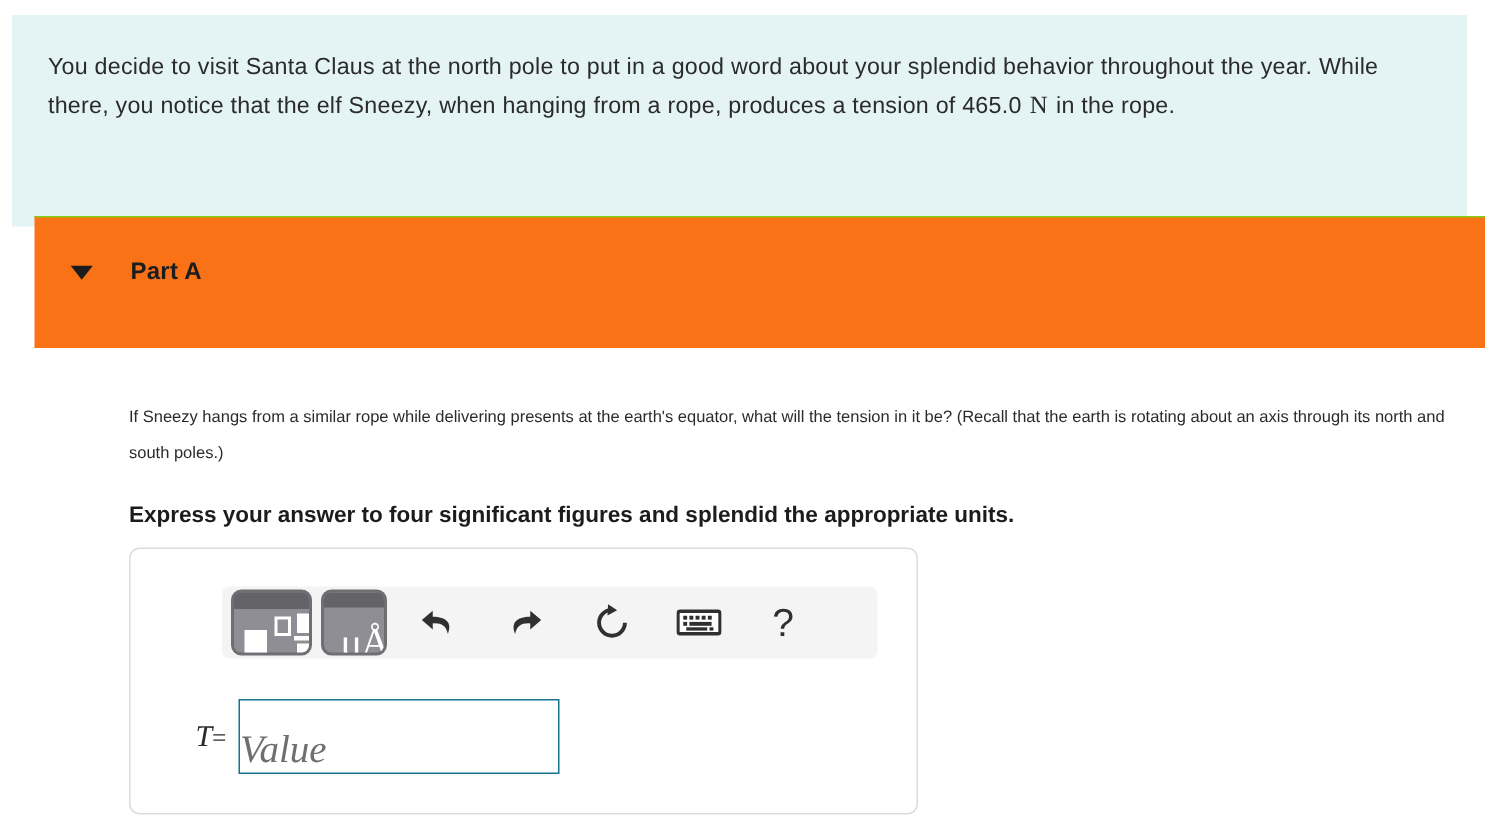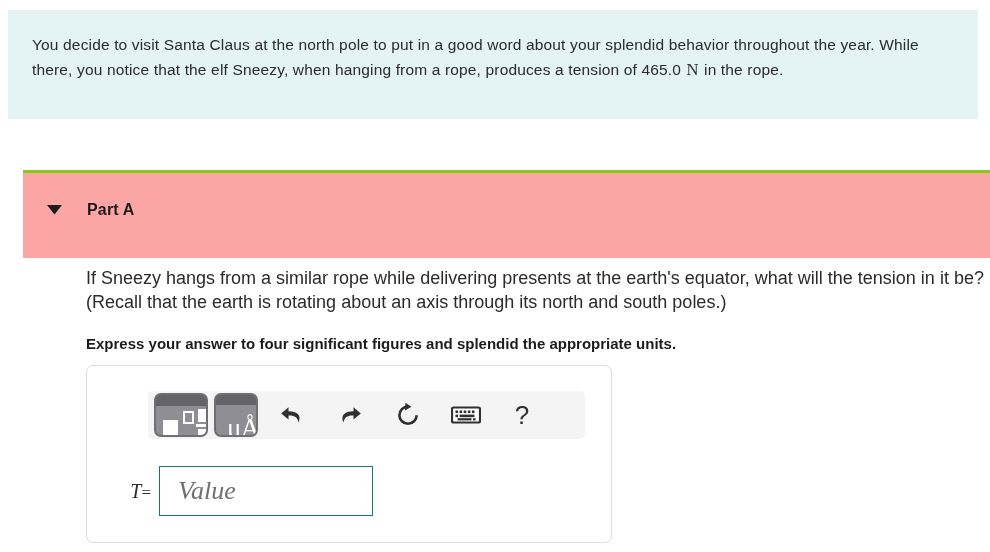--- a/index.html
+++ b/index.html
@@ -15,46 +15,46 @@
     overflow: hidden;
     position: relative;
   }
 
   
   .problem-banner {
     position: absolute;
     left: 8px;
     top: 10px;
     width: 970px;
-    height: 109px;
+    height: 141px;
     background: #e4f3f3;
     box-sizing: border-box;
     padding: 22px 40px 0 24px;
   }
   .problem-text {
     font-size: 15.5px;
     line-height: 25px;
     color: #2b2b2b;
     letter-spacing: 0.01em;
   }
   .mathunit {
     font-family: "Liberation Serif", serif;
     font-size: 16.5px;
     padding: 0 1px;
   }
 
   
   .part-header {
     position: absolute;
     left: 23px;
-    top: 170px;
+    top: 144px;
     width: 967px;
     height: 88px;
-    background: #fca5a5;
-    border-top: 3px solid #84cc16;
+    background: #f97316;
+    border-top: 1px solid #84cc16;
     box-sizing: border-box;
   }
   .part-toggle-row {
     position: absolute;
     left: 0;
     top: 28px;
     display: flex;
     align-items: center;
   }
   .caret-icon {
@@ -75,21 +75,21 @@
   }
 
   
   .part-body {
     position: absolute;
     left: 86px;
     top: 266px;
     width: 900px;
   }
   .question-text {
-    font-size: 18px;
+    font-size: 11px;
     line-height: 24px;
     color: #2b2b2b;
     width: 898px;
   }
   .instruction-text {
     margin-top: 19px;
     font-size: 15px;
     font-weight: bold;
     color: #1c1c1c;
     line-height: 22px;
@@ -224,22 +224,21 @@
     padding-right: 8px;
   }
   .var-label i { font-style: italic; }
   .var-label span.eq { font-style: normal; font-size: 17px; }
   .answer-input {
     height: 50px;
     border: 1px solid #17728f;
     background: #ffffff;
     box-sizing: border-box;
     display: flex;
-    align-items: center;
-    padding-left: 18px;
+    align-items: flex-end;
     font-family: "Liberation Serif", serif;
     font-style: italic;
     font-size: 26px;
     color: #6f6f6f;
     cursor: text;
   }
   .value-input { width: 214px; }
   .units-input { width: 214px; margin-left: 5px; }
 </style>
 </head>

